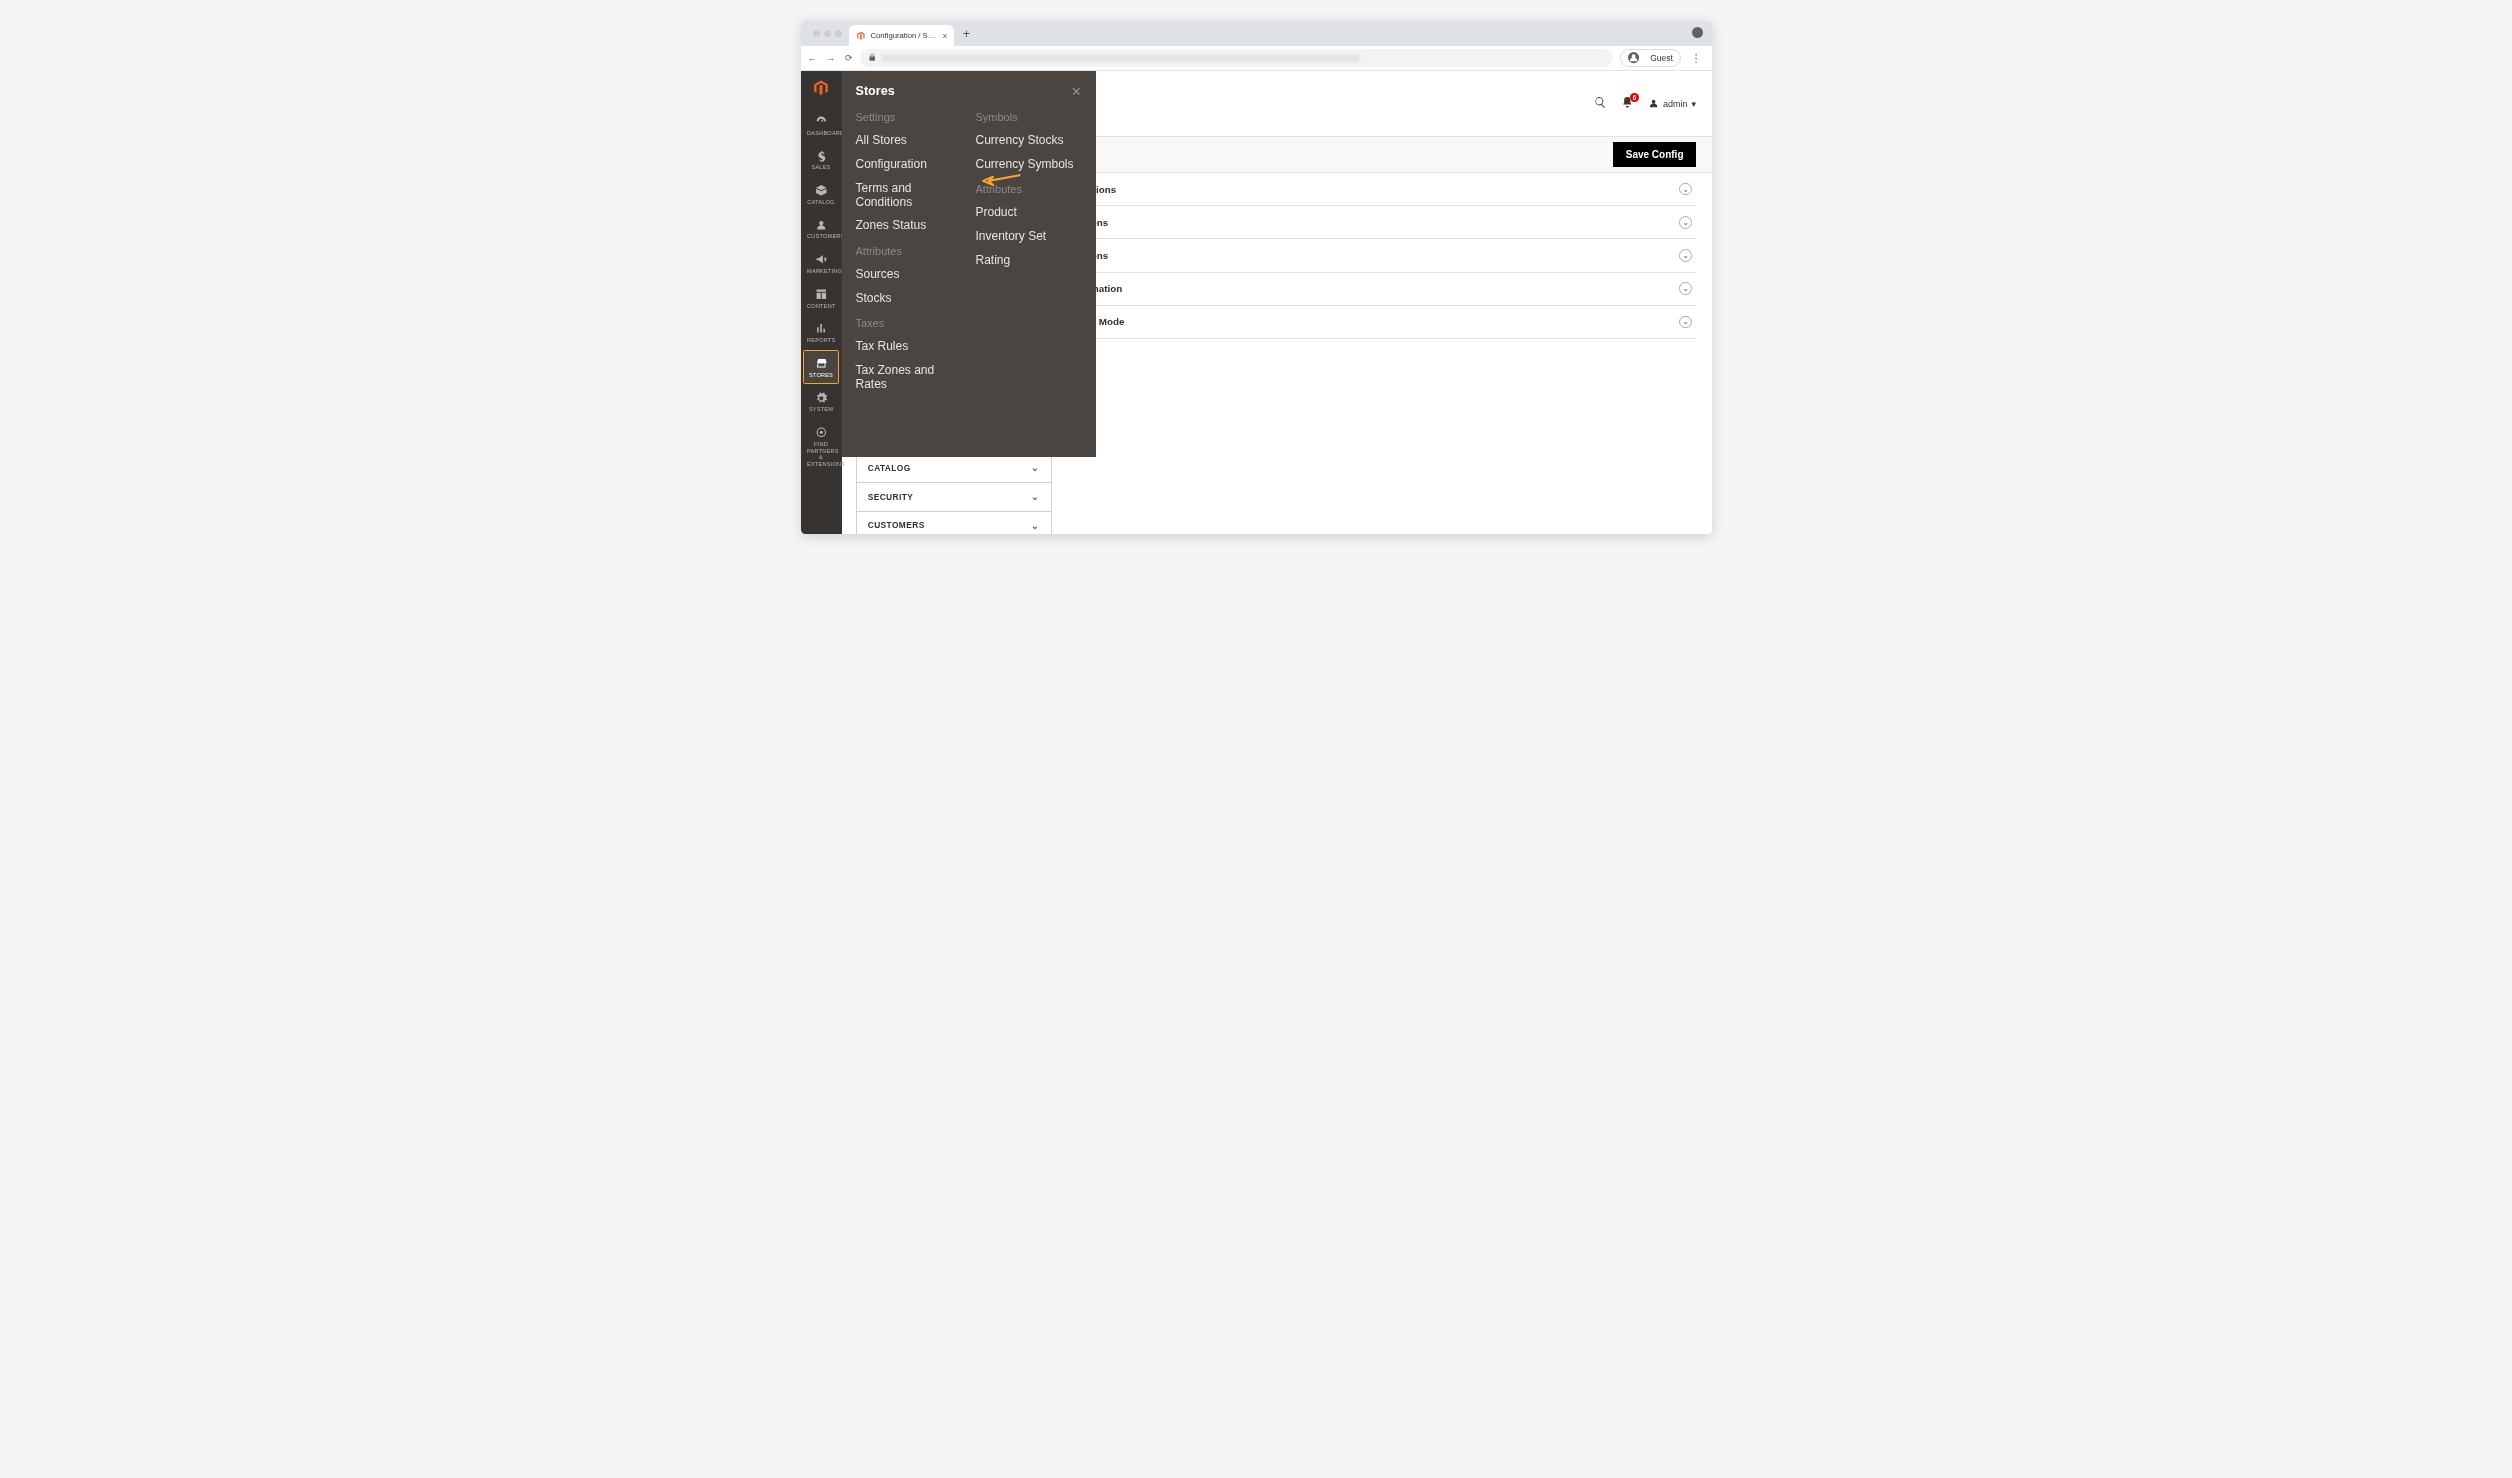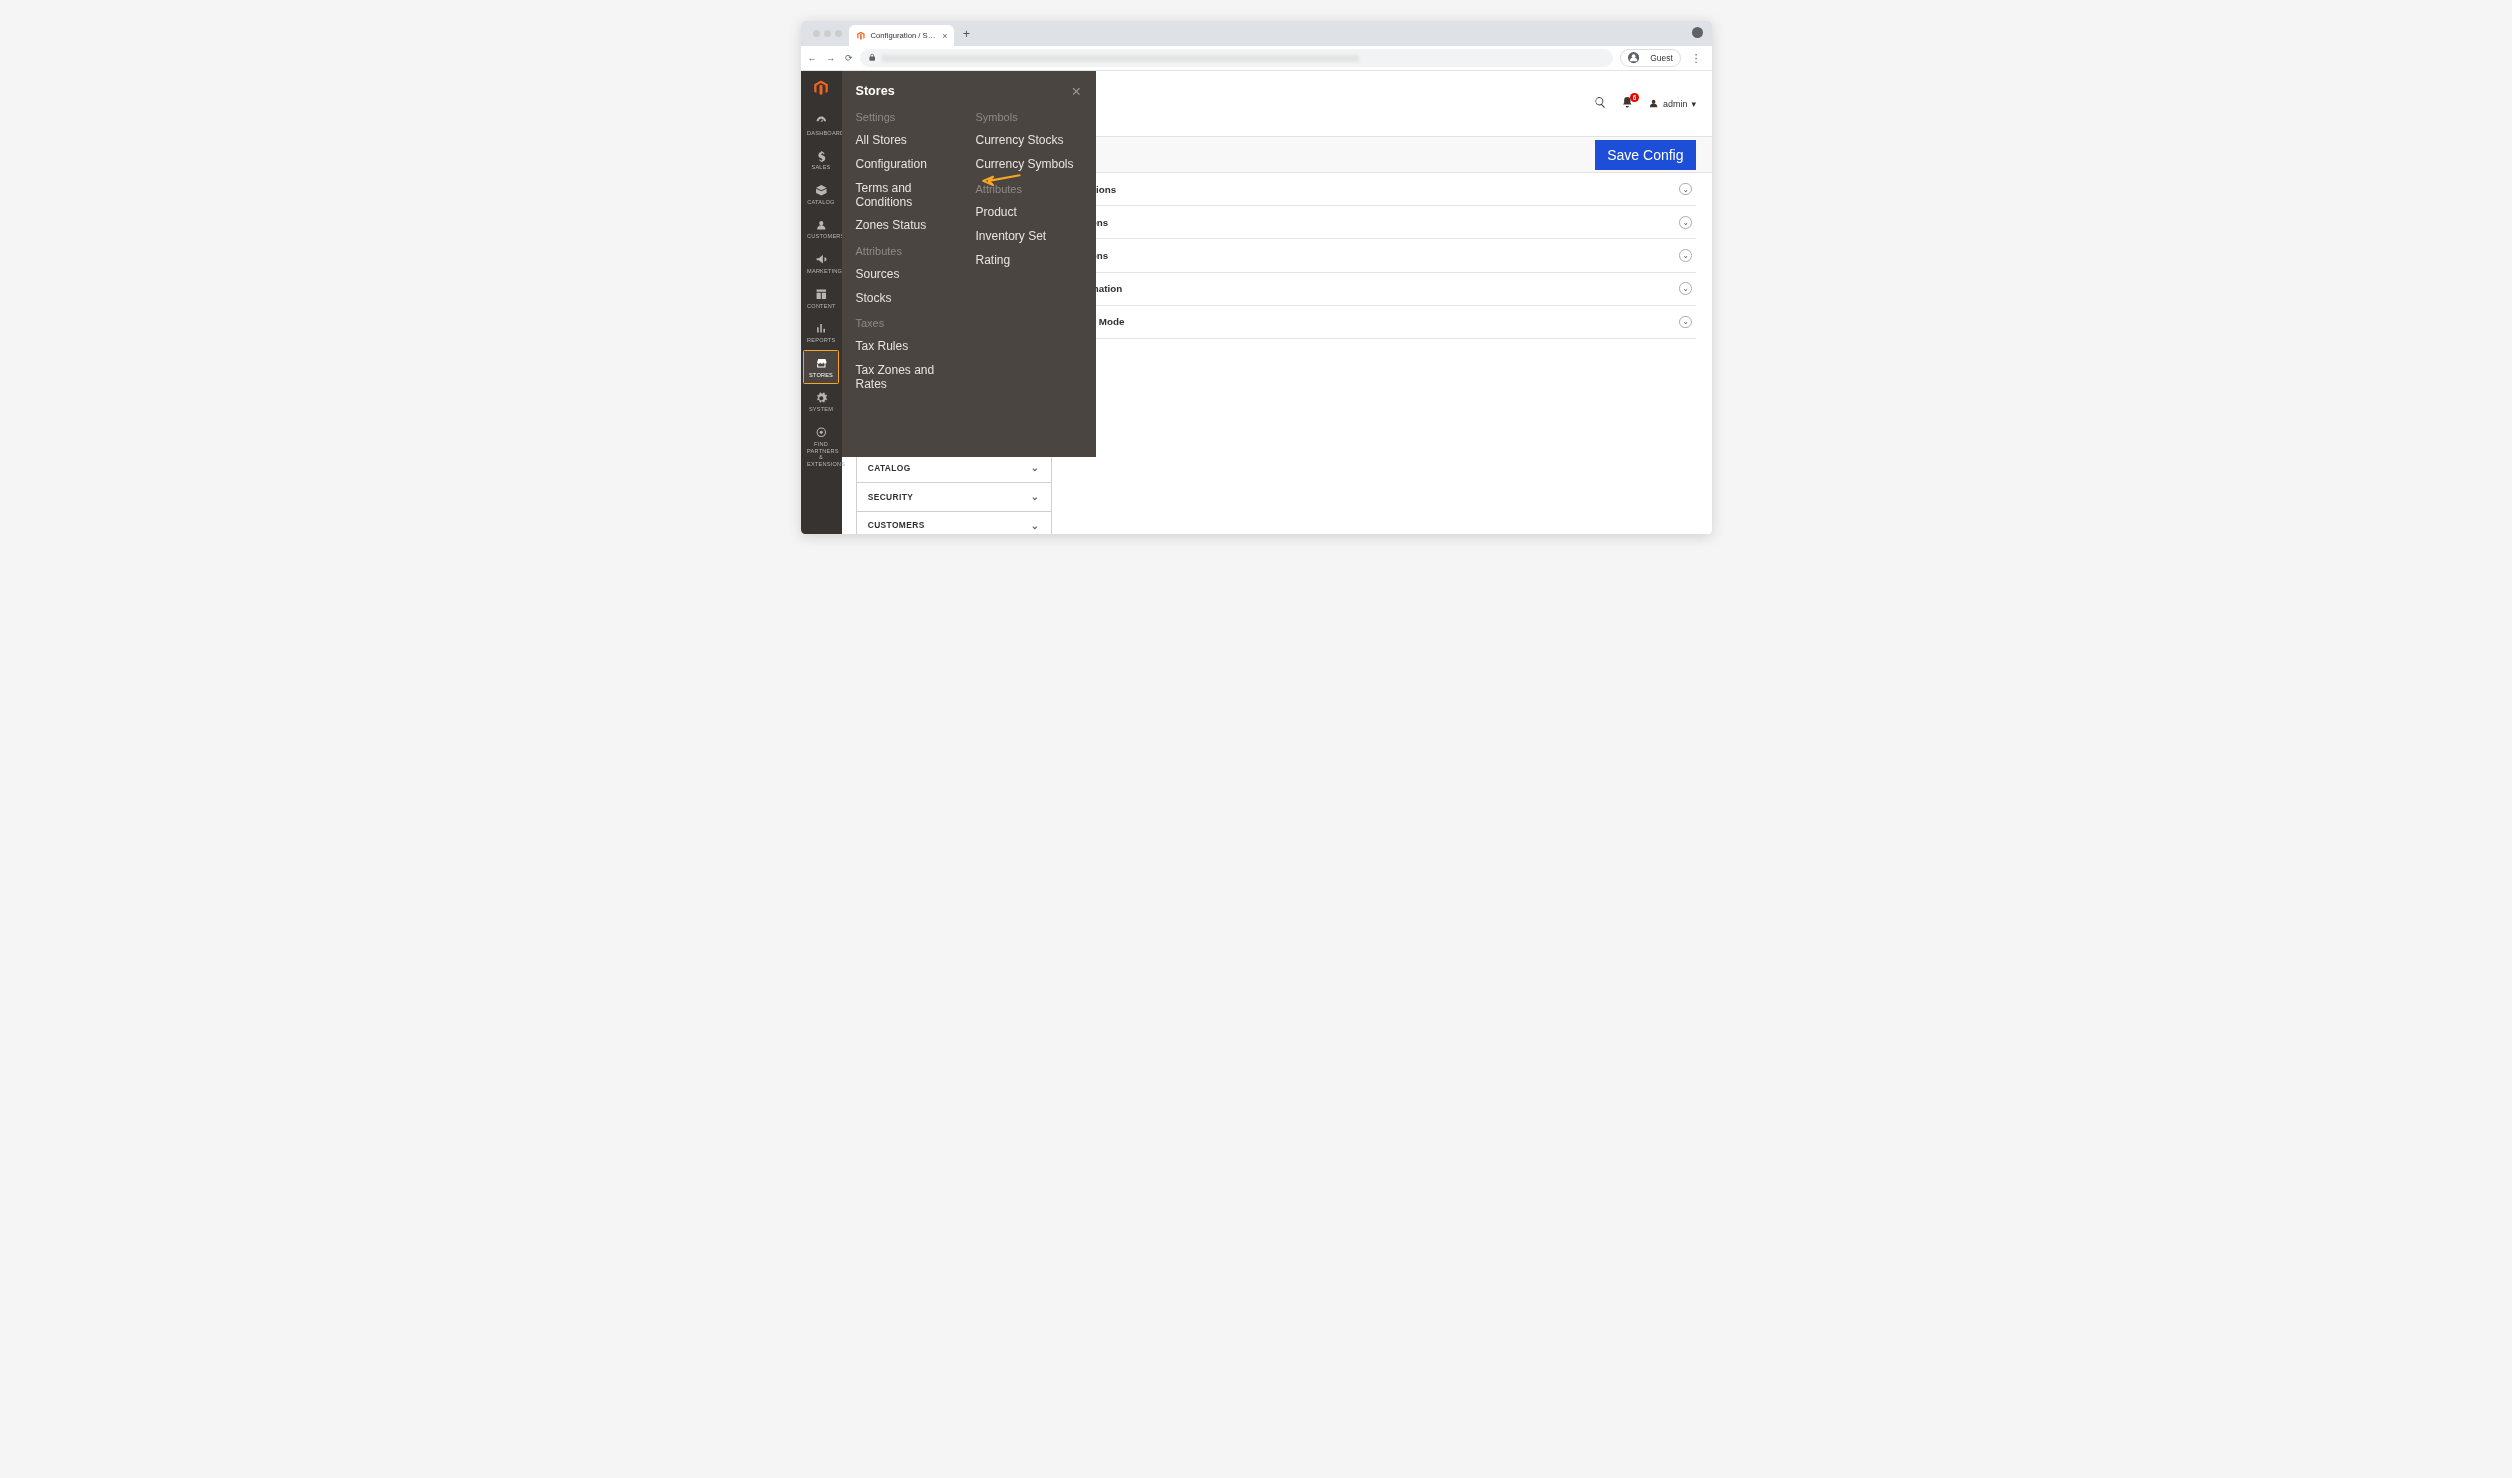--- a/index.html
+++ b/index.html
@@ -48,21 +48,21 @@
     .pointer-arrow svg { width:42px; height:17px; }
 
     .content { margin-left:41px; height:100%; display:flex; flex-direction:column; }
     .top-actions { height:66px; display:flex; align-items:center; justify-content:flex-end; gap:14px; padding:0 15.4px; border-bottom:0.7px solid #e3e3e3; }
     .icon-btn { cursor:pointer; }
     .bell-wrap { position:relative; }
     .bell-badge { position:absolute; top:-2.8px; right:-5.6px; background:#eb0000; color:#fff; font-size:6.3px; border-radius:4.9px; padding:0.7px 2.8px; font-weight:600; }
     .user-chip { display:flex; align-items:center; gap:4.2px; font-size:9px; color:#333; cursor:pointer; }
 
     .toolbar { height:36px; display:flex; align-items:center; justify-content:flex-end; padding:0 15.4px; border-bottom:0.7px solid #e3e3e3; background:#f8f8f8; }
-    .save-btn { background:#1d4ed8; color:#fff; border:none; padding:7px 12.6px; font-size:14px; font-weight:400; cursor:pointer; }
+    .save-btn { background:#000000; color:#fff; border:none; padding:7px 12.6px; font-size:10px; font-weight:700; cursor:pointer; }
 
     .main-body { flex:1; display:flex; overflow:hidden; }
     .sidebar-config { width:196px; background:#f5f5f5; overflow-y:auto; margin-left:14px; margin-top:280px; }
     .config-group { border:0.7px solid #cfcfcf; border-top:none; padding:8.4px 11.2px; display:flex; justify-content:space-between; align-items:center; font-size:8.4px; font-weight:700; letter-spacing:0.4px; color:#303030; cursor:pointer; background:#fff; }
     .config-group:first-child { border-top:0.7px solid #cfcfcf; }
     .config-group .chev { color:#666; font-size:9.8px; }
 
     .accordion-zone { flex:1; padding:0 15.4px; }
     .accordion-item { border-bottom:0.7px solid #e3e3e3; padding:9.8px 4.2px; display:flex; justify-content:space-between; align-items:center; cursor:pointer; }
     .accordion-label { font-size:9.8px; color:#303030; font-weight:600; }

